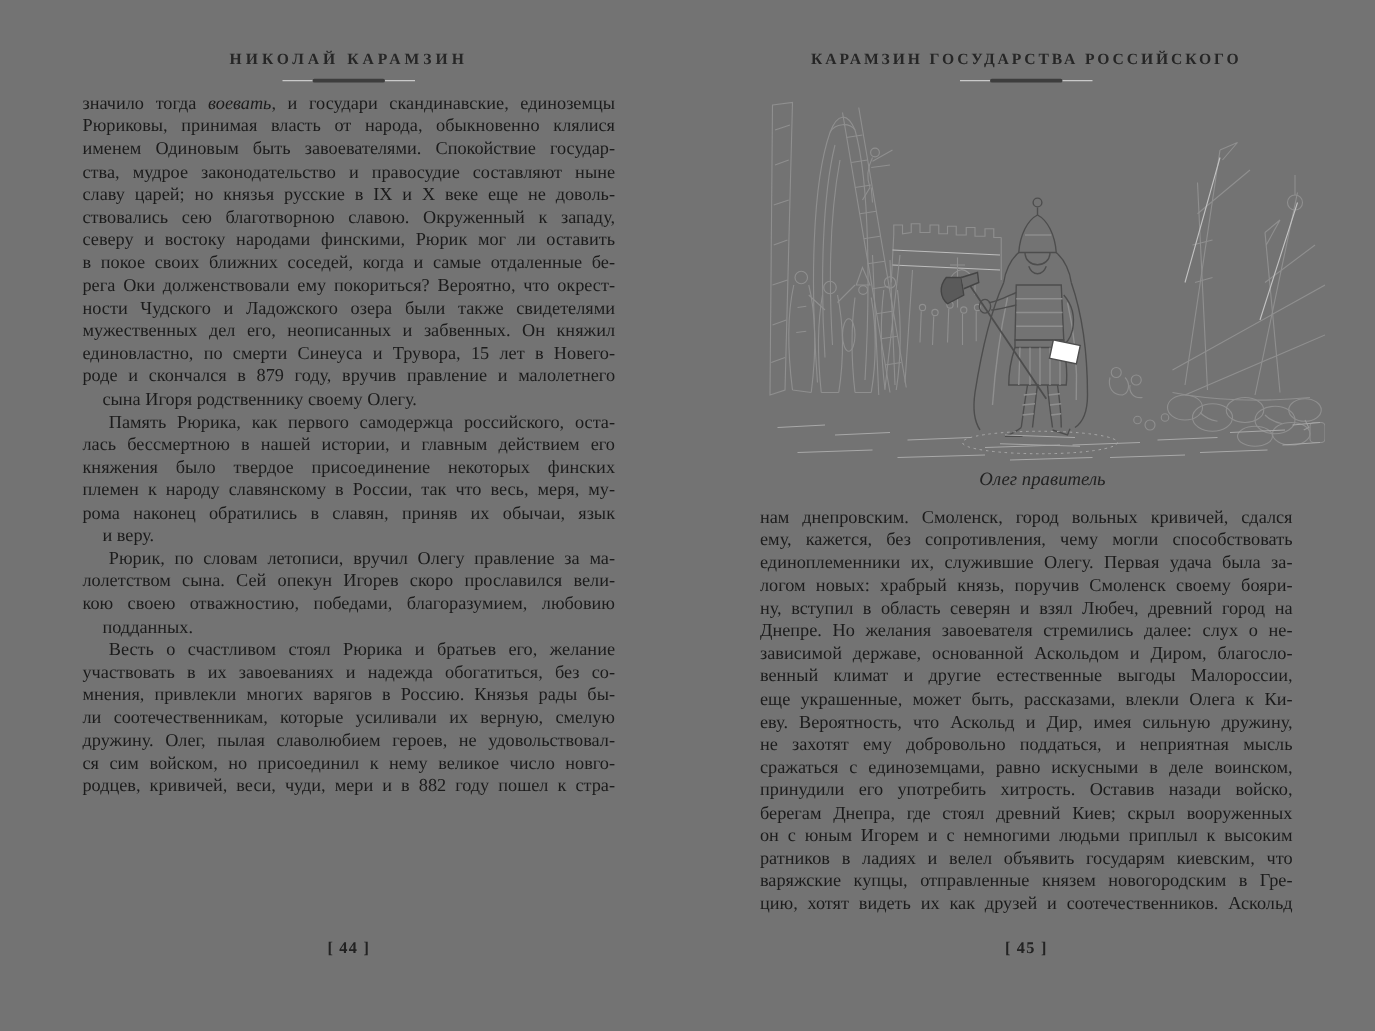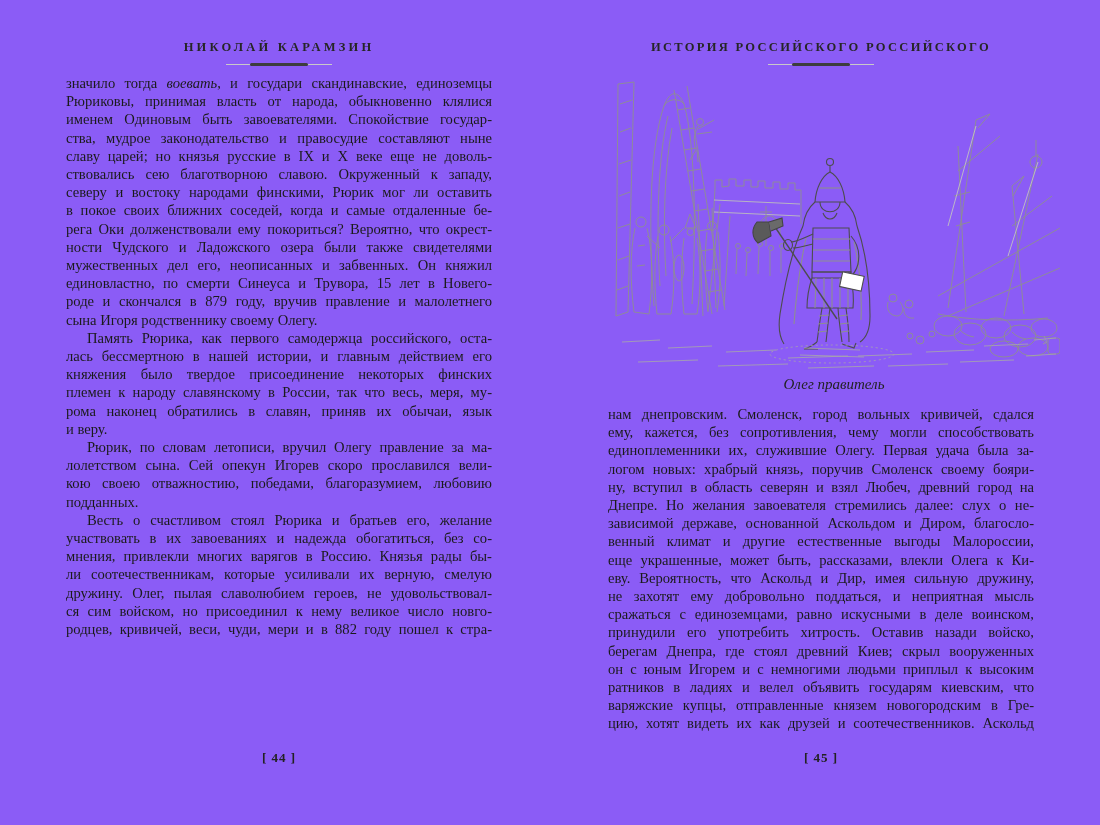--- a/index.html
+++ b/index.html
@@ -1,16 +1,16 @@
 <!DOCTYPE html>
 <html><head>
 <meta charset="utf-8">
 <style>
   html,body{margin:0;padding:0;background:#ffffff;}
-  .spread{position:relative;width:1100px;height:825px;background:#8b5cf6;overflow:hidden;
+  .spread{position:relative;width:1100px;height:825px;background:#737373;overflow:hidden;
           font-family:"Liberation Serif","DejaVu Serif",serif;color:#1b1b1b;}
   .page{position:absolute;top:0;width:426px;height:825px;}
   .page.left{left:66px;}
   .page.right{left:608px;}
 
   .running-head{position:absolute;top:40px;left:0;width:426px;text-align:center;
                 font-weight:bold;font-size:12.5px;color:#262626;}
   .running-head.wide{letter-spacing:3.2px;}
   .running-head.narrow{letter-spacing:2.3px;}
 
@@ -18,21 +18,21 @@
              width:106px;height:3px;}
   .head-rule .base{position:absolute;top:1px;left:0;right:0;height:1px;background:#c9c9c9;}
   .head-rule .center{position:absolute;top:0;left:50%;transform:translateX(-50%);
                      width:58px;height:3px;background:#3d3d3d;border-radius:2px;}
 
   .body-text{position:absolute;left:0;width:426px;font-size:14.6px;line-height:18.2px;}
   .left .body-text{top:74px;}
   .right .body-text{top:405px;}
 
   .line{white-space:nowrap;text-align:justify;text-align-last:justify;}
-  .line.last{text-align:center;text-align-last:left;}
+  .line.last{text-align:center;text-align-last:left;margin-left:16px;}
   .line.indent{text-indent:21px;}
 
   .chapter-heading{margin:24px 0 13px;text-align:center;font-weight:bold;letter-spacing:0.4px;}
   .chapter-number{font-size:16.5px;line-height:22px;margin-bottom:6px;}
   .chapter-title{font-size:16.5px;line-height:22px;}
 
   .illustration{position:absolute;top:76px;left:0;width:452px;height:296px;}
   .caption{position:absolute;top:376px;left:0;width:452px;text-align:center;
            font-style:italic;font-size:15px;color:#222;}
 
@@ -80,21 +80,21 @@
         <div class="line">мнения, привлекли многих варягов в Россию. Князья рады бы-</div>
         <div class="line">ли соотечественникам, которые усиливали их верную, смелую</div>
         <div class="line">дружину. Олег, пылая славолюбием героев, не удовольствовал-</div>
         <div class="line">ся сим войском, но присоединил к нему великое число новго-</div>
         <div class="line">родцев, кривичей, веси, чуди, мери и в 882 году пошел к стра-</div>
       </div>
     <div class="page-number">[ 44 ]</div>
   </div>
 
   <div class="page right">
-    <div class="running-head narrow">ИСТОРИЯ РОССИЙСКОГО РОССИЙСКОГО</div>
+    <div class="running-head narrow">КАРАМЗИН ГОСУДАРСТВА РОССИЙСКОГО</div>
     <div class="head-rule">
       <div class="base"></div>
         <div class="center"></div>
     </div>
 
     <div class="illustration">
       <svg viewBox="0 0 452 296" width="452" height="296" xmlns="http://www.w3.org/2000/svg">
 
         <g stroke="#8f8f8f" fill="none" stroke-width="0.9">
           <path d="M10,8 L26,6 L20,236 L8,240 Z"></path>

